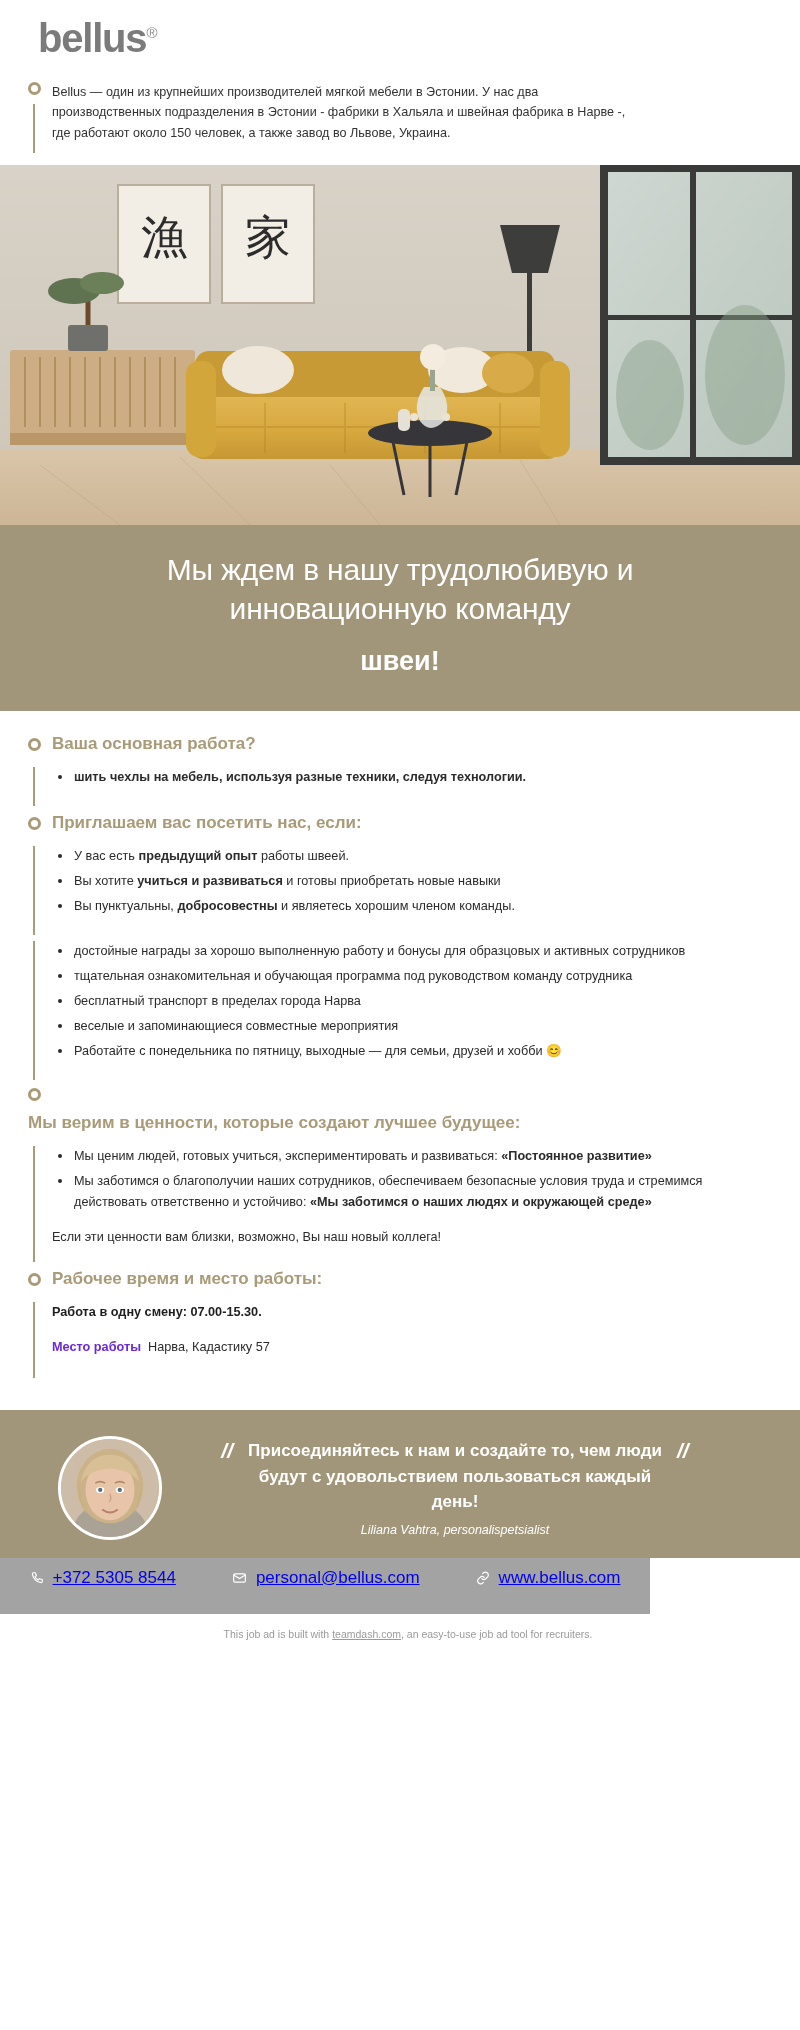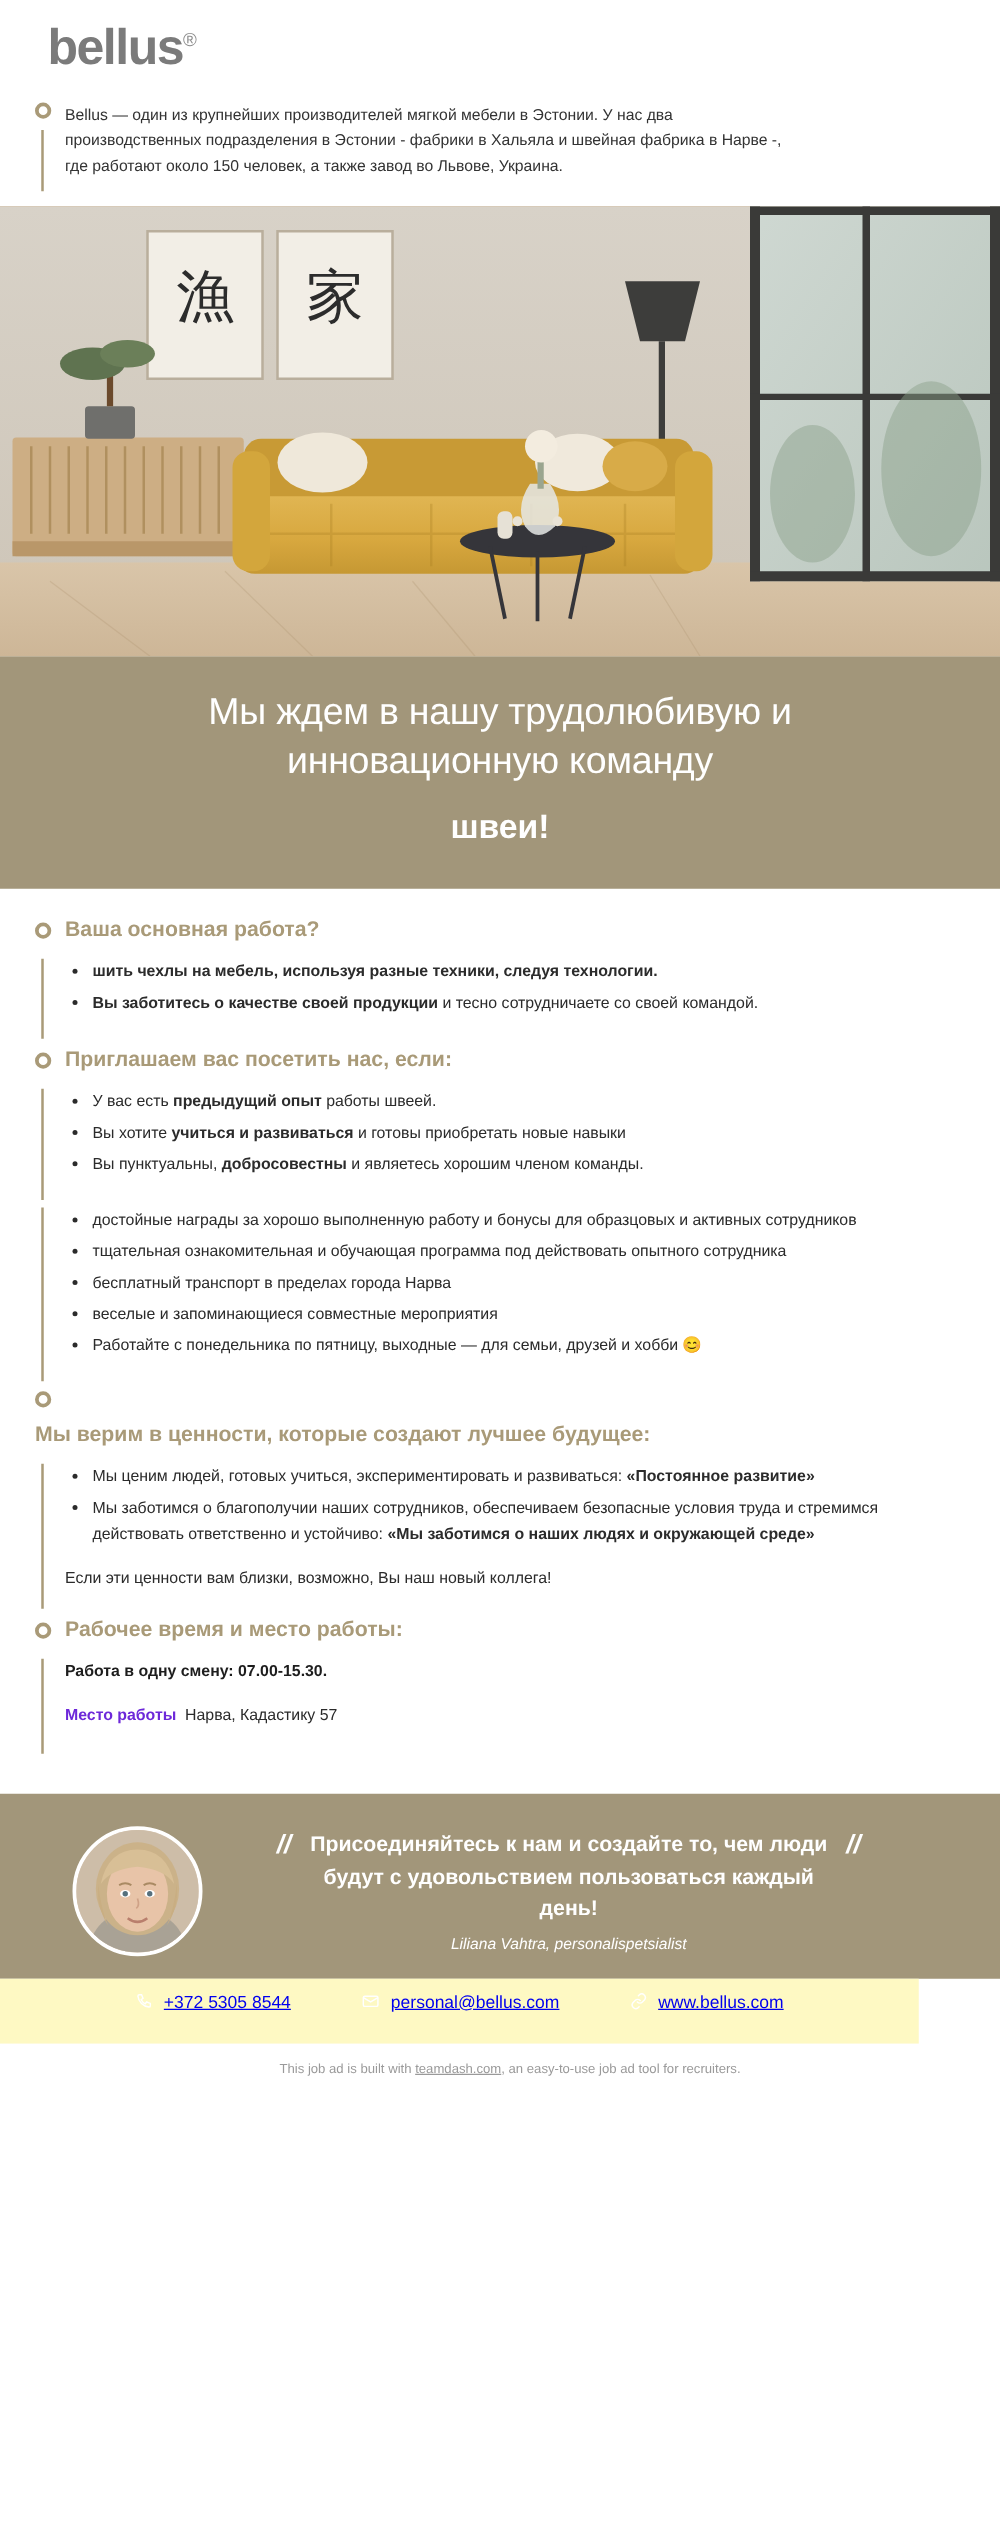--- a/index.html
+++ b/index.html
@@ -215,28 +215,28 @@
   }
   .quote-author {
     font-size: 12.5px;
     font-style: italic;
     margin-top: 8px;
     color: #ffffff;
   }
 
   
   .contactbar {
-    background: #fef9c3;
-    width: 735px;
+    background: #a3a3a3;
+    width: 650px;
     padding: 10px 0 26px 0;
     display: flex;
     justify-content: center;
     gap: 56px;
     color: #ffffff;
-    font-size: 14px;
+    font-size: 17px;
   }
   .contact-item {
     display: flex;
     align-items: center;
     gap: 9px;
     white-space: nowrap;
   }
   .contact-item svg { display: block; }
 
   
@@ -387,21 +387,20 @@
 
     <div class="section">
       <div class="sec-head">
         <span class="ring"></span>
         <span>Ваша основная работа?</span>
       </div>
       <div class="sec-body">
         <span class="rule"></span>
         <ul class="bullets">
           <li><b>шить чехлы на мебель, используя разные техники, следуя технологии.</b></li>
-          <li><b>Вы заботитесь о качестве своей продукции</b><span> и тесно сотрудничаете со своей командой.</span></li>
         </ul>
       </div>
     </div>
 
     <div class="section">
       <div class="sec-head">
         <span class="ring"></span>
         <span>Приглашаем вас посетить нас, если:</span>
       </div>
       <div class="sec-body">
@@ -412,21 +411,21 @@
           <li><span>Вы пунктуальны, </span><b>добросовестны</b><span> и являетесь хорошим членом команды.</span></li>
         </ul>
       </div>
     </div>
 
     <div class="section">
       <div class="sec-body">
         <span class="rule"></span>
         <ul class="bullets">
           <li>достойные награды за хорошо выполненную работу и бонусы для образцовых и активных сотрудников</li>
-          <li>тщательная ознакомительная и обучающая программа под действовать опытного сотрудника</li>
+          <li>тщательная ознакомительная и обучающая программа под руководством команду сотрудника</li>
           <li>бесплатный транспорт в пределах города Нарва</li>
           <li>веселые и запоминающиеся совместные мероприятия</li>
           <li>Работайте с понедельника по пятницу, выходные — для семьи, друзей и хобби 😊</li>
         </ul>
       </div>
     </div>
 
     <div class="section">
       <div class="sec-head stacked" style="margin-top:26px;">
         <span class="ring"></span>

